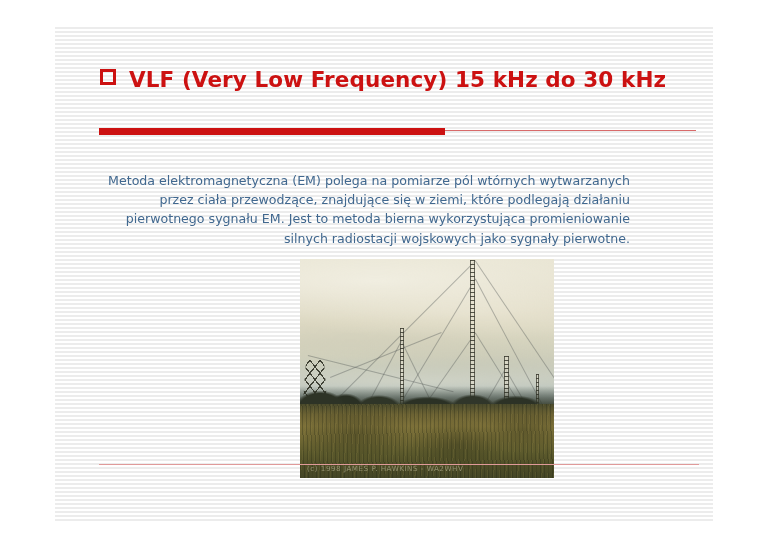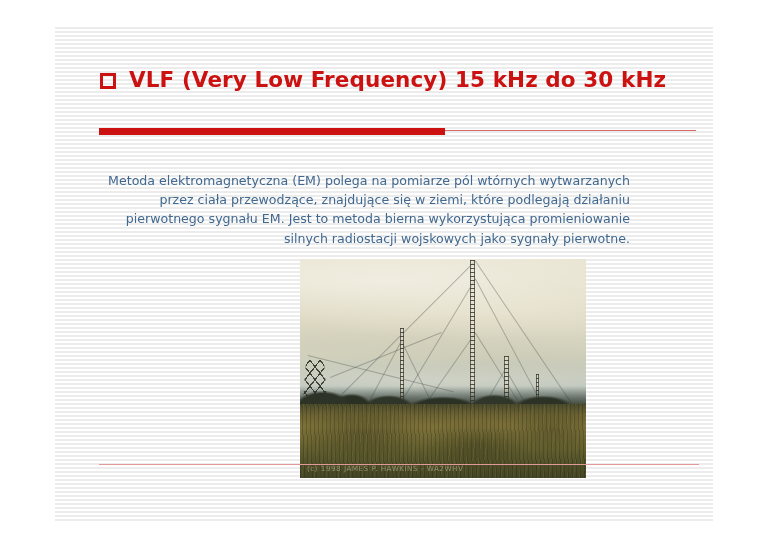--- a/index.html
+++ b/index.html
@@ -38,21 +38,21 @@
     );
   }
 
   
   #title-row {
     position: absolute;
     left: 45px;
     top: 42px;
     width: 600px;
     display: flex;
-    align-items: center;
+    align-items: flex-start;
     gap: 13px;
   }
   #title-bullet {
     width: 16px;
     height: 16px;
     border: 3px solid #cc1111;
     box-sizing: border-box;
     flex: 0 0 auto;
     margin-top: 2px;
   }
@@ -99,21 +99,21 @@
     font-size: 12.6px;
     line-height: 19.4px;
     text-align: right;
   }
 
   
   #photo-figure {
     position: absolute;
     left: 205px;
     top: 218px;
-    width: 286px;
+    width: 254px;
     height: 219px;
     overflow: hidden;
     background: #cfc9ad;
   }
   .photo-layer {
     position: absolute;
     left: 0;
     top: 0;
     width: 100%;
     height: 100%;

